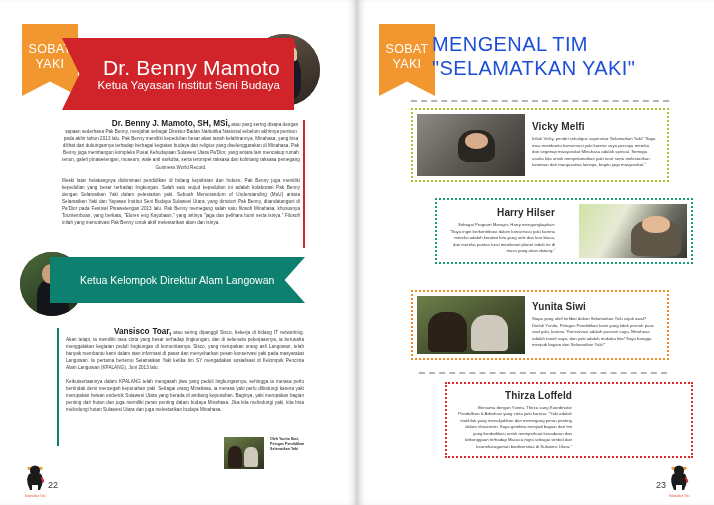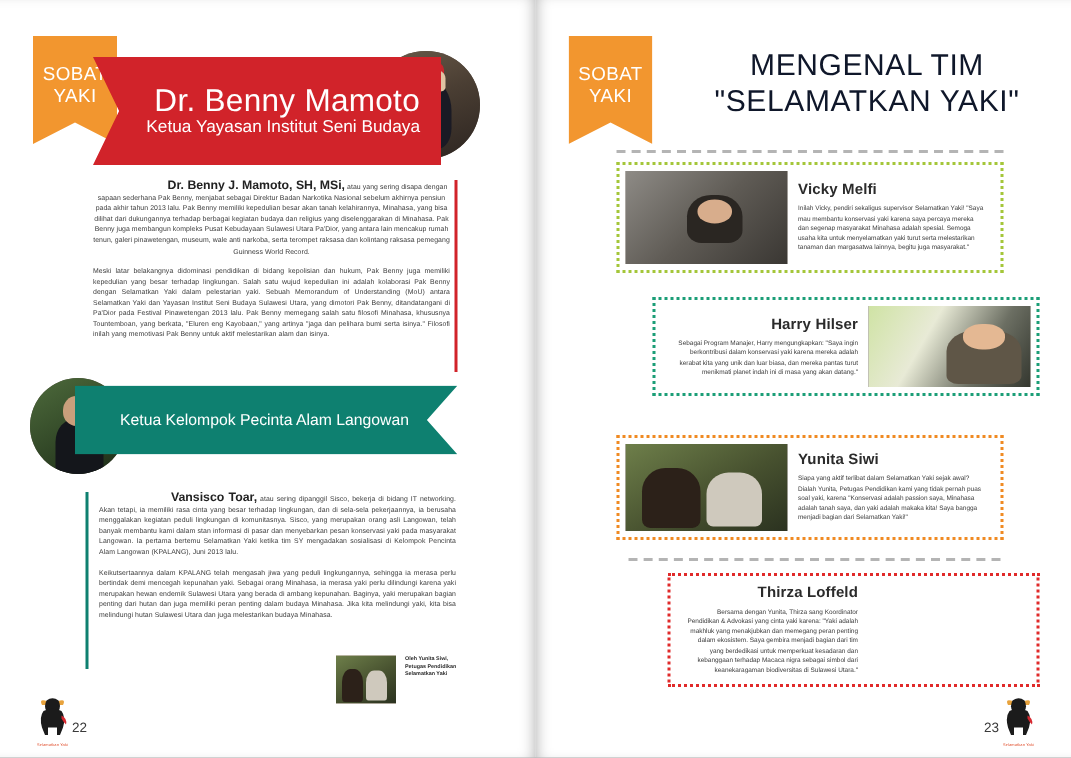--- a/index.html
+++ b/index.html
@@ -162,24 +162,23 @@
   .monkey { width: 26px; height: 30px; position: relative; }
   .pagenum { font-size: 9px; color: #3a3a3a; padding-bottom: 3px; }
   .brandmark {
     position:absolute; bottom:-5px; left:0; width:26px;
     font-size: 2.6px; color:#e04a27; text-align:center; letter-spacing:.1px;
   }
 
   
   .page-title {
     position: absolute;
-    left: 96px; top: 32px;
+    left: 75px; top: 32px;
     width: 250px;
-    text-align: center;
-    color: #0f172a;
+    color: #1d4ed8;
     font-size: 20px;
     line-height: 24px;
     letter-spacing: .4px;
   }
   .page-title .l2 { display:block; }
 
   .divider {
     position: absolute;
     left: 54px;
     width: 258px;
@@ -316,21 +315,21 @@
       <p><span class="lead">Dr. Benny J. Mamoto, SH, MSi,</span><span> atau yang sering disapa dengan sapaan sederhana Pak Benny, menjabat sebagai Direktur Badan Narkotika Nasional sebelum akhirnya pensiun pada akhir tahun 2013 lalu. Pak Benny memiliki kepedulian besar akan tanah kelahirannya, Minahasa, yang bisa dilihat dari dukungannya terhadap berbagai kegiatan budaya dan religius yang diselenggarakan di Minahasa. Pak Benny juga membangun kompleks Pusat Kebudayaan Sulawesi Utara Pa'Dior, yang antara lain mencakup rumah tenun, galeri pinawetengan, museum, wale anti narkoba, serta terompet raksasa dan kolintang raksasa pemegang Guinness World Record.</span></p>
       <p>Meski latar belakangnya didominasi pendidikan di bidang kepolisian dan hukum, Pak Benny juga memiliki kepedulian yang besar terhadap lingkungan. Salah satu wujud kepedulian ini adalah kolaborasi Pak Benny dengan Selamatkan Yaki dalam pelestarian yaki. Sebuah Memorandum of Understanding (MoU) antara Selamatkan Yaki dan Yayasan Institut Seni Budaya Sulawesi Utara, yang dimotori Pak Benny, ditandatangani di Pa'Dior pada Festival Pinawetengan 2013 lalu. Pak Benny memegang salah satu filosofi Minahasa, khususnya Tountemboan, yang berkata, "Eluren eng Kayobaan," yang artinya "jaga dan pelihara bumi serta isinya." Filosofi inilah yang memotivasi Pak Benny untuk aktif melestarikan alam dan isinya.</p>
     </div>
     <div class="rule-red"></div>
 
     <div class="circle-photo cp-sisco">
       <div class="ph img-sisco"></div>
     </div>
 
     <div class="banner banner-teal">
-      <div class="brole">Ketua Kelompok Pecinta Alam Langowan</div>
+      <div class="brole">Ketua Kelompok Direktur Alam Langowan</div>
     </div>
 
     <div class="copy copy-sisco">
       <p><span class="lead">Vansisco Toar,</span><span> atau sering dipanggil Sisco, bekerja di bidang IT networking. Akan tetapi, ia memiliki rasa cinta yang besar terhadap lingkungan, dan di sela-sela pekerjaannya, ia berusaha menggalakan kegiatan peduli lingkungan di komunitasnya. Sisco, yang merupakan orang asli Langowan, telah banyak membantu kami dalam stan informasi di pasar dan menyebarkan pesan konservasi yaki pada masyarakat Langowan. Ia pertama bertemu Selamatkan Yaki ketika tim SY mengadakan sosialisasi di Kelompok Pencinta Alam Langowan (KPALANG), Juni 2013 lalu.</span></p>
       <p>Keikutsertaannya dalam KPALANG telah mengasah jiwa yang peduli lingkungannya, sehingga ia merasa perlu bertindak demi mencegah kepunahan yaki. Sebagai orang Minahasa, ia merasa yaki perlu dilindungi karena yaki merupakan hewan endemik Sulawesi Utara yang berada di ambang kepunahan. Baginya, yaki merupakan bagian penting dari hutan dan juga memiliki peran penting dalam budaya Minahasa. Jika kita melindungi yaki, kita bisa melindungi hutan Sulawesi Utara dan juga melestarikan budaya Minahasa.</p>
     </div>
     <div class="rule-teal"></div>
 
     <div class="credit-photo">
       <div class="ph img-yunita"></div>
@@ -373,21 +372,21 @@
     <div class="card card-green" style="left:54px; top:108px; width:258px; height:74px;">
       <div class="cimg">
         <div class="ph img-vicky"></div>
       </div>
       <div class="ctext">
         <div class="cname">Vicky Melfi</div>
         <div class="cbody">Inilah Vicky, pendiri sekaligus supervisor Selamatkan Yaki! "Saya mau membantu konservasi yaki karena saya percaya mereka dan segenap masyarakat Minahasa adalah spesial. Semoga usaha kita untuk menyelamatkan yaki turut serta melestarikan tanaman dan margasatwa lainnya, begitu juga masyarakat."</div>
       </div>
     </div>
 
-    <div class="card card-teal align-right" style="left:78px; top:198px; width:258px; height:66px;">
+    <div class="card card-teal align-right" style="left:78px; top:198px; width:258px; height:66px;gap:17px;">
       <div class="ctext">
         <div class="cname">Harry Hilser</div>
         <div class="cbody">Sebagai Program Manajer, Harry mengungkapkan: "Saya ingin berkontribusi dalam konservasi yaki karena mereka adalah kerabat kita yang unik dan luar biasa, dan mereka pantas turut menikmati planet indah ini di masa yang akan datang."</div>
       </div>
       <div class="cimg">
         <div class="ph img-harry"></div>
       </div>
     </div>
 
     <div class="card card-orange" style="left:54px; top:290px; width:258px; height:70px;">

